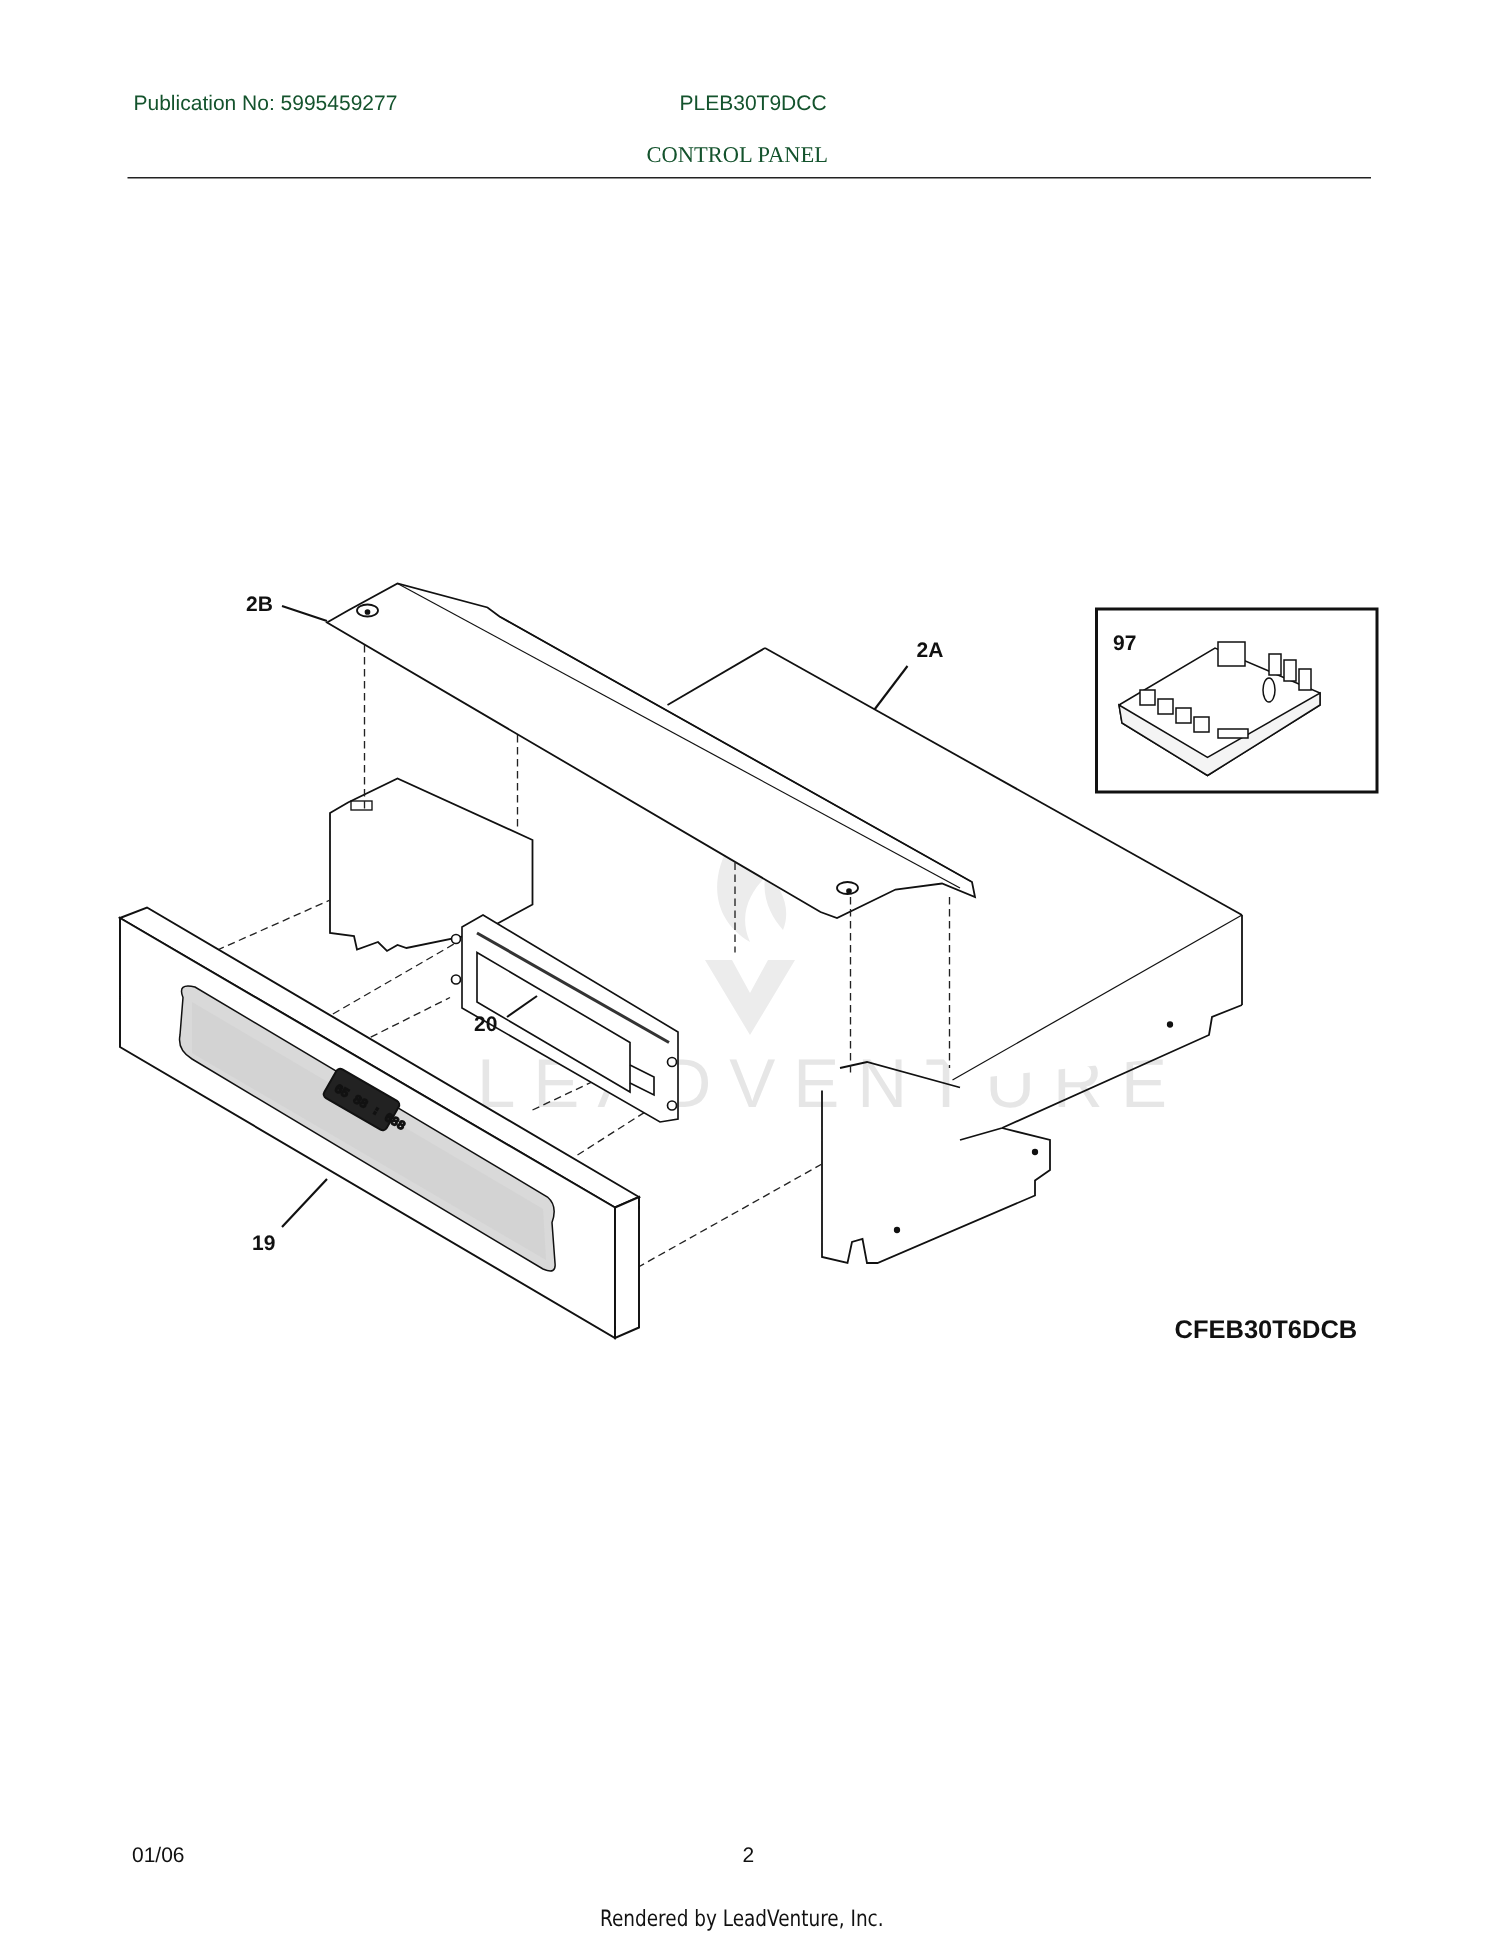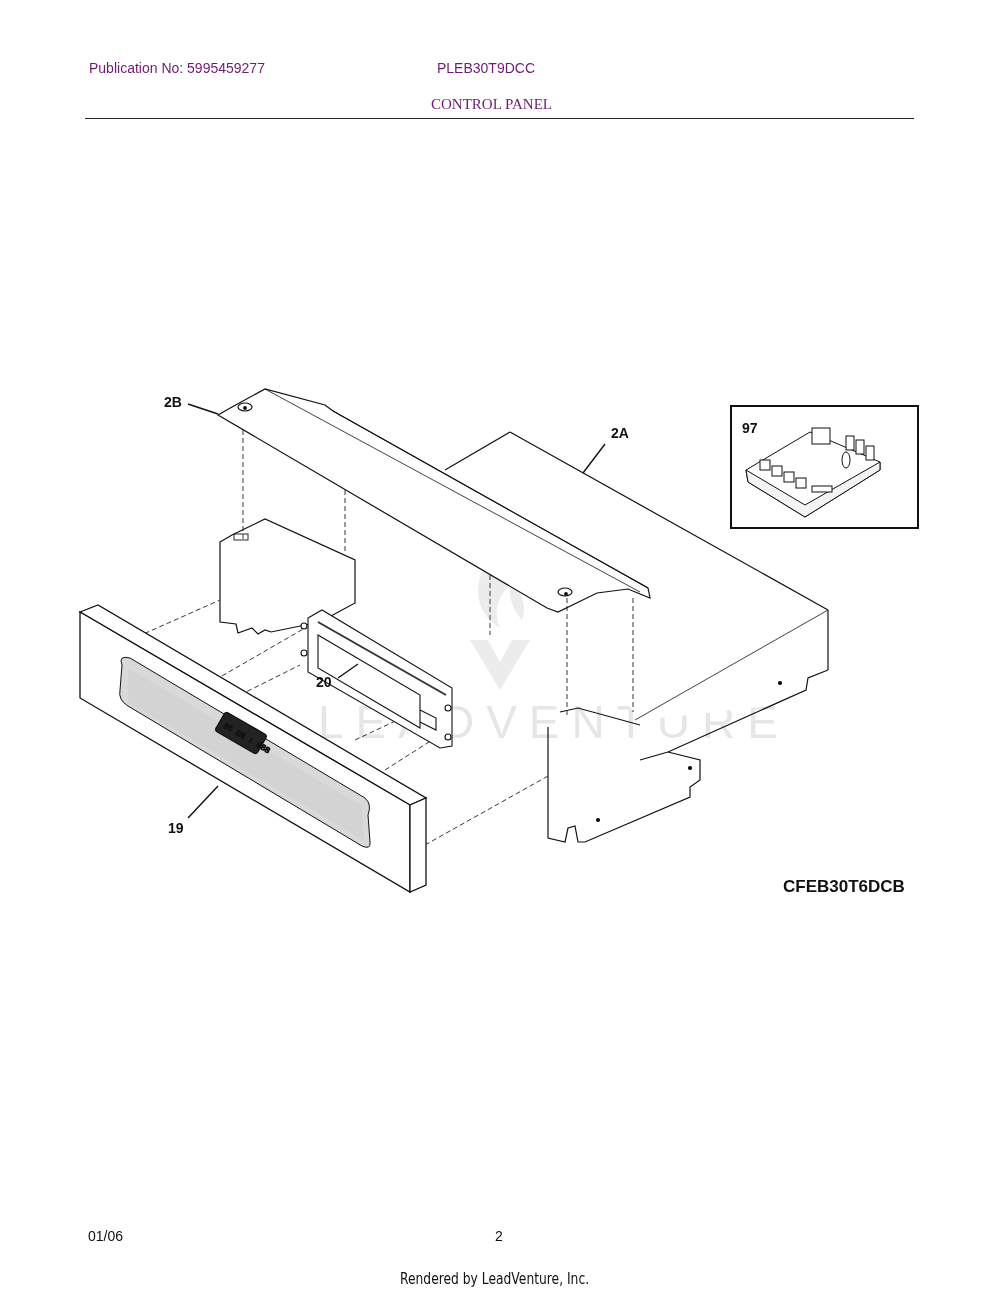--- a/index.html
+++ b/index.html
@@ -1,20 +1,20 @@
 <!DOCTYPE html>
 <html><head>
 <meta charset="utf-8">
 <style>
   html, body { margin: 0; padding: 0; background: #ffffff; }
   body { width: 1000px; height: 1294px; position: relative; overflow: hidden;
          font-family: "Liberation Sans", sans-serif; color: #111; }
-  .hdr { position: absolute; font-size: 14px; color: #701a75; }
+  .hdr { position: absolute; font-size: 14px; color: #14532d; }
   #pub { left: 89px; top: 60px; }
-  #model { left: 437px; top: 60px; }
+  #model { left: 453px; top: 60px; }
   #section { left: 431px; top: 96px; font-size: 15px; font-family: Liberation Serif, serif; }
   #rule { position: absolute; left: 85px; top: 118px; width: 829px; height: 0; border-top: 1.5px solid #222; }
   #footer-date { position: absolute; left: 88px; top: 1228px; font-size: 14px; }
   #footer-page { position: absolute; left: 495px; top: 1228px; font-size: 14px; }
   #rendered { position: absolute; left: 400px; top: 1270px; font-size: 15px;
               font-family: "DejaVu Sans", sans-serif; transform: scaleX(0.82); transform-origin: left top; }
   #diagram { position: absolute; left: 0; top: 0; width: 1000px; height: 1294px; }
   .lbl { font-family: "Liberation Sans", sans-serif; font-weight: bold; font-size: 14px; fill: #111; }
   .lblbig { font-family: "Liberation Sans", sans-serif; font-weight: bold; font-size: 17px; fill: #111; }
   .wm { font-family: "Liberation Sans", sans-serif; font-size: 46px; fill: #e6e6e6; letter-spacing: 12px; }

